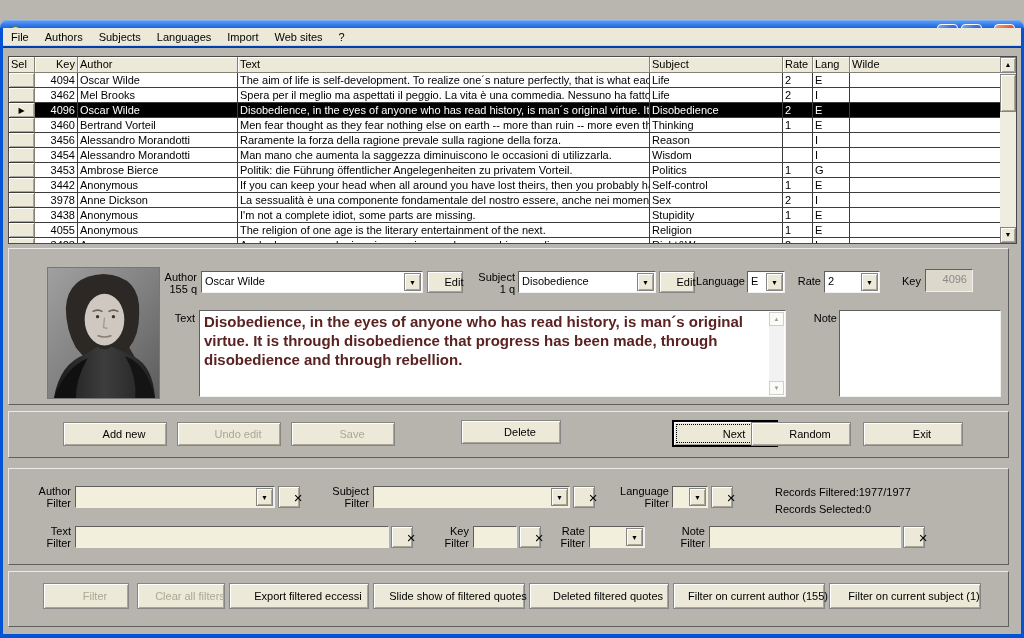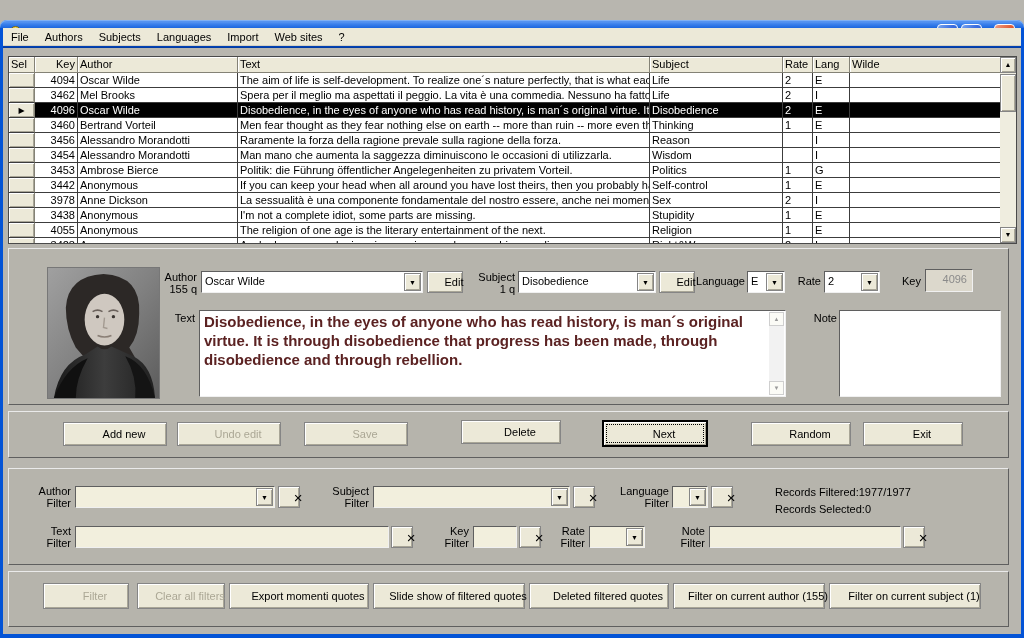--- a/index.html
+++ b/index.html
@@ -343,23 +343,23 @@
       </div>
     </div>
 
     <div class="lbl" style="left:796px; top:63px; width:32px;">Note</div>
     <div class="sunk notebox"></div>
   </div>
 
   <div class="panel p-actions">
     <div class="btn" style="left:54px; top:10px; width:104px; height:24px;">Add new</div>
     <div class="btn disabled" style="left:168px; top:10px; width:104px; height:24px;">Undo edit</div>
-    <div class="btn disabled" style="left:295px; top:10px; width:104px; height:24px;">Save</div>
+    <div class="btn disabled" style="left:282px; top:10px; width:104px; height:24px;">Save</div>
     <div class="btn" style="left:452px; top:8px; width:100px; height:24px;">Delete</div>
-    <div class="btn focused" style="left:594px; top:9px; width:104px; height:25px;text-align:right;">Next</div>
+    <div class="btn focused" style="left:664px; top:9px; width:104px; height:25px;text-align:right;">Next</div>
     <div class="btn" style="left:742px; top:10px; width:100px; height:24px;">Random</div>
     <div class="btn" style="left:854px; top:10px; width:100px; height:24px;">Exit</div>
   </div>
 
   <div class="panel p-filters">
     <div class="lbl" style="left:22px; top:16px; width:40px;">
       <div>Author</div>
         <div>Filter</div>
     </div>
     <div class="sunk combo cream" style="left:66px; top:17px; width:200px; height:22px;">
@@ -418,20 +418,20 @@
       <div>Note</div>
         <div>Filter</div>
     </div>
     <input class="flt" style="left: 700px; top: 57px; width: 192px; height: 22px;" value="">
     <div class="btn xbtn" style="left:894px; top:57px; width:22px; height:22px;">×</div>
   </div>
 
   <div class="panel p-footer">
     <div class="btn disabled" style="left:34px; top:11px; width:86px; height:26px;">Filter</div>
     <div class="btn disabled" style="left:128px; top:11px; width:88px; height:26px;">Clear all filters</div>
-    <div class="btn" style="left:220px; top:11px; width:140px; height:26px;">Export momenti quotes</div>
+    <div class="btn" style="left:220px; top:11px; width:140px; height:26px;">Export filtered eccessi</div>
     <div class="btn" style="left:364px; top:11px; width:152px; height:26px;">Slide show of filtered quotes</div>
     <div class="btn" style="left:520px; top:11px; width:140px; height:26px;">Deleted filtered quotes</div>
     <div class="btn" style="left:664px; top:11px; width:152px; height:26px;">Filter on current author (155)</div>
     <div class="btn" style="left:820px; top:11px; width:152px; height:26px;">Filter on current subject (1)</div>
   </div>
 
 </div>
 
 </body></html>

